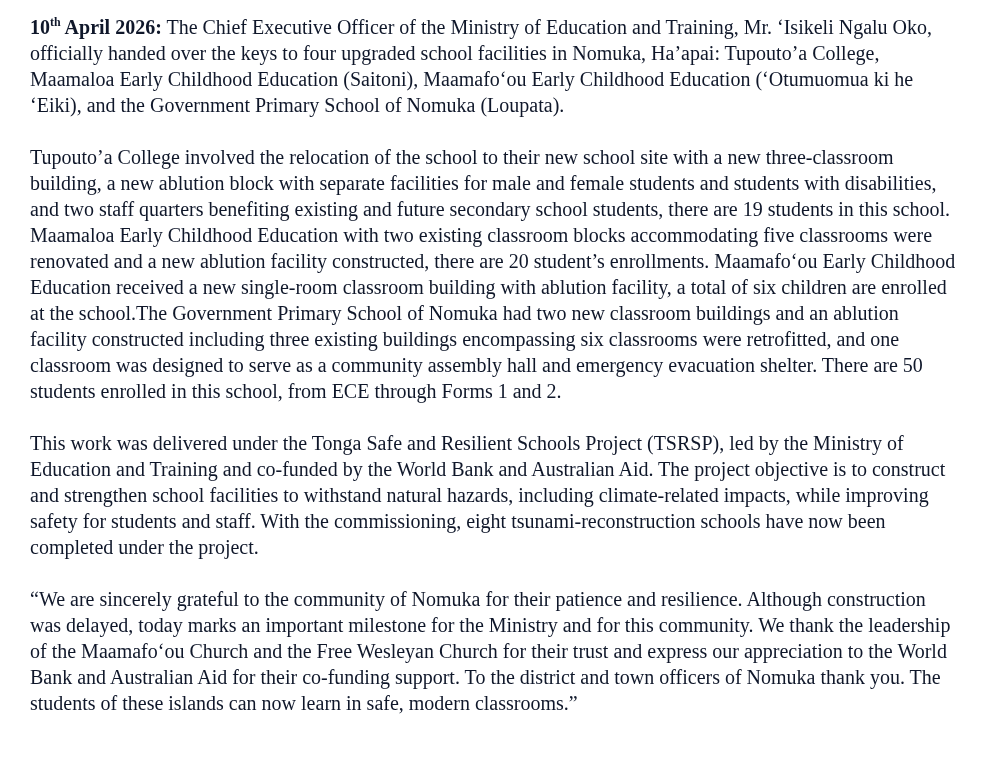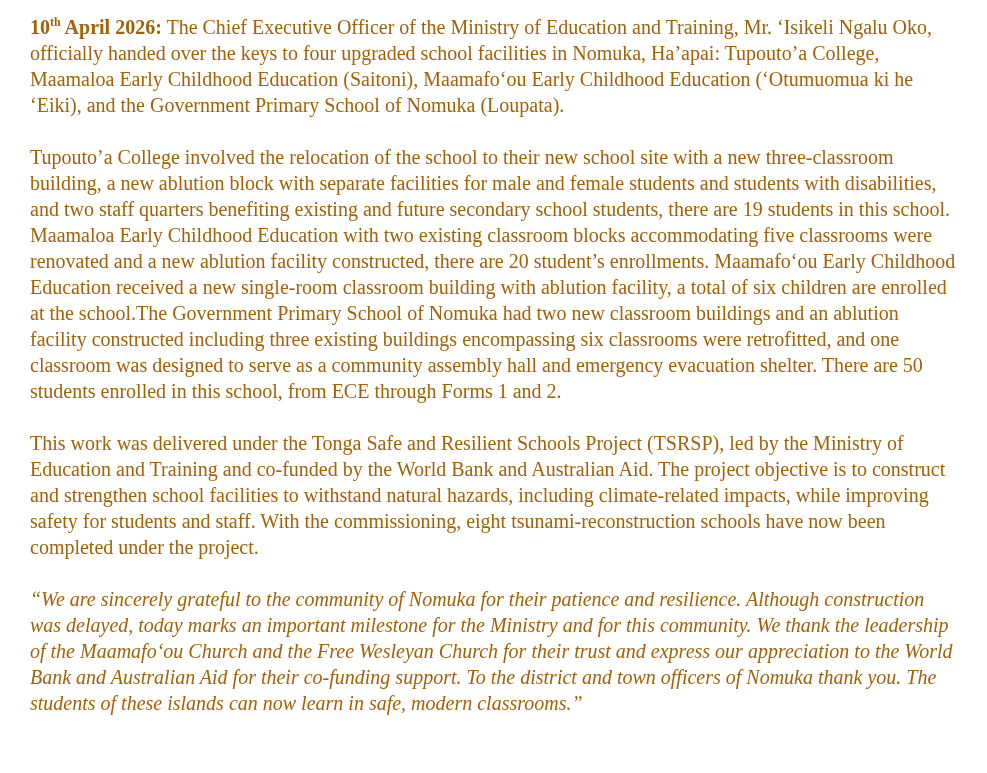--- a/index.html
+++ b/index.html
@@ -28,27 +28,26 @@
   }
 
   .date-lead sup {
     font-size: 12px;
     line-height: 0;
     vertical-align: super;
     font-weight: bold;
   }
 
   .quote {
-    font-style: italic;
   }
 </style>
 </head>
 <body>
 
-<div class="page" style="background: rgb(255, 255, 255); color: #a16207;">
+<div class="page" style="background: rgb(255, 255, 255); color: #0f172a;">
 
   <p>
     <span class="date-lead"><span>10</span><sup>th</sup><span> April 2026:</span></span><span> The Chief Executive Officer of the Ministry of Education and Training, Mr. ‘Isikeli Ngalu Oko, officially handed over the keys to four upgraded school facilities in Nomuka, Ha’apai: Tupouto’a College, Maamaloa Early Childhood Education (Saitoni), Maamafo‘ou Early Childhood Education (‘Otumuomua ki he ‘Eiki), and the Government Primary School of Nomuka (Loupata).</span>
   </p>
 
   <p>Tupouto’a College involved the relocation of the school to their new school site with a new three-classroom building, a new ablution block with separate facilities for male and female students and students with disabilities, and two staff quarters benefiting existing and future secondary school students, there are 19 students in this school. Maamaloa Early Childhood Education with two existing classroom blocks accommodating five classrooms were renovated and a new ablution facility constructed, there are 20 student’s enrollments. Maamafo‘ou Early Childhood Education received a new single-room classroom building with ablution facility, a total of six children are enrolled at the school.The Government Primary School of Nomuka had two new classroom buildings and an ablution facility constructed including three existing buildings encompassing six classrooms were retrofitted, and one classroom was designed to serve as a community assembly hall and emergency evacuation shelter. There are 50 students enrolled in this school, from ECE through Forms 1 and 2.</p>
 
   <p>This work was delivered under the Tonga Safe and Resilient Schools Project (TSRSP), led by the Ministry of Education and Training and co-funded by the World Bank and Australian Aid. The project objective is to construct and strengthen school facilities to withstand natural hazards, including climate-related impacts, while improving safety for students and staff. With the commissioning, eight tsunami-reconstruction schools have now been completed under the project.</p>
 
   <p class="quote">“We are sincerely grateful to the community of Nomuka for their patience and resilience. Although construction was delayed, today marks an important milestone for the Ministry and for this community. We thank the leadership of the Maamafo‘ou Church and the Free Wesleyan Church for their trust and express our appreciation to the World Bank and Australian Aid for their co-funding support. To the district and town officers of Nomuka thank you. The students of these islands can now learn in safe, modern classrooms.”</p>

